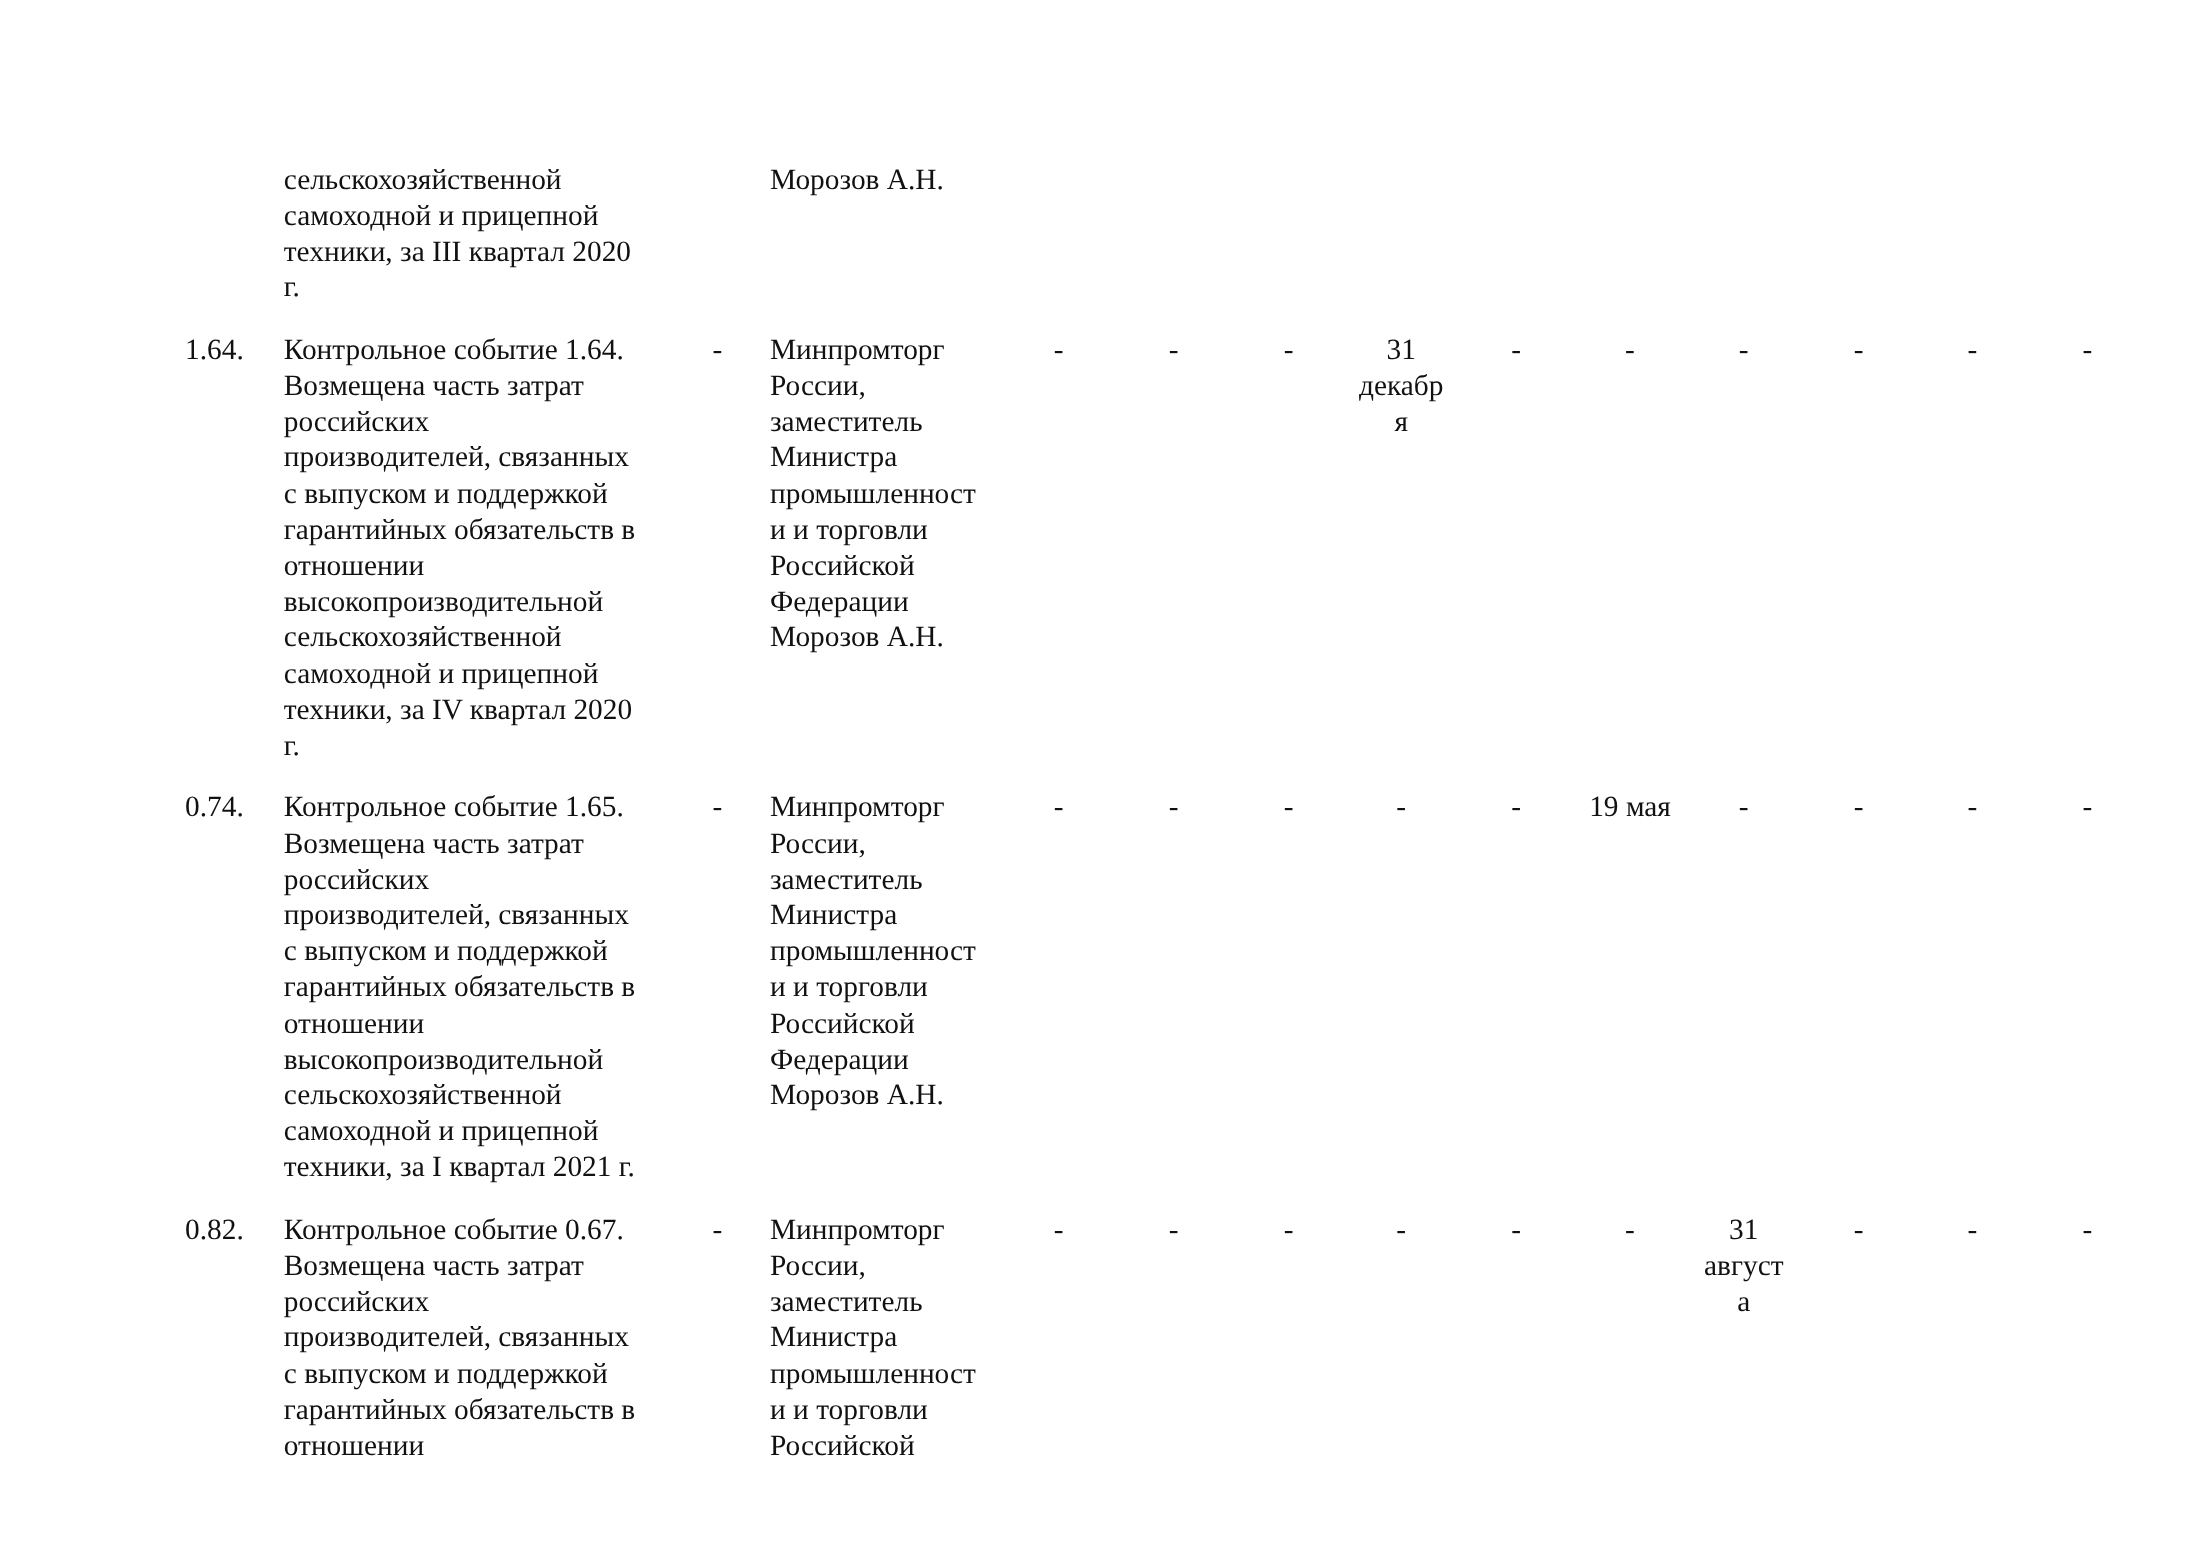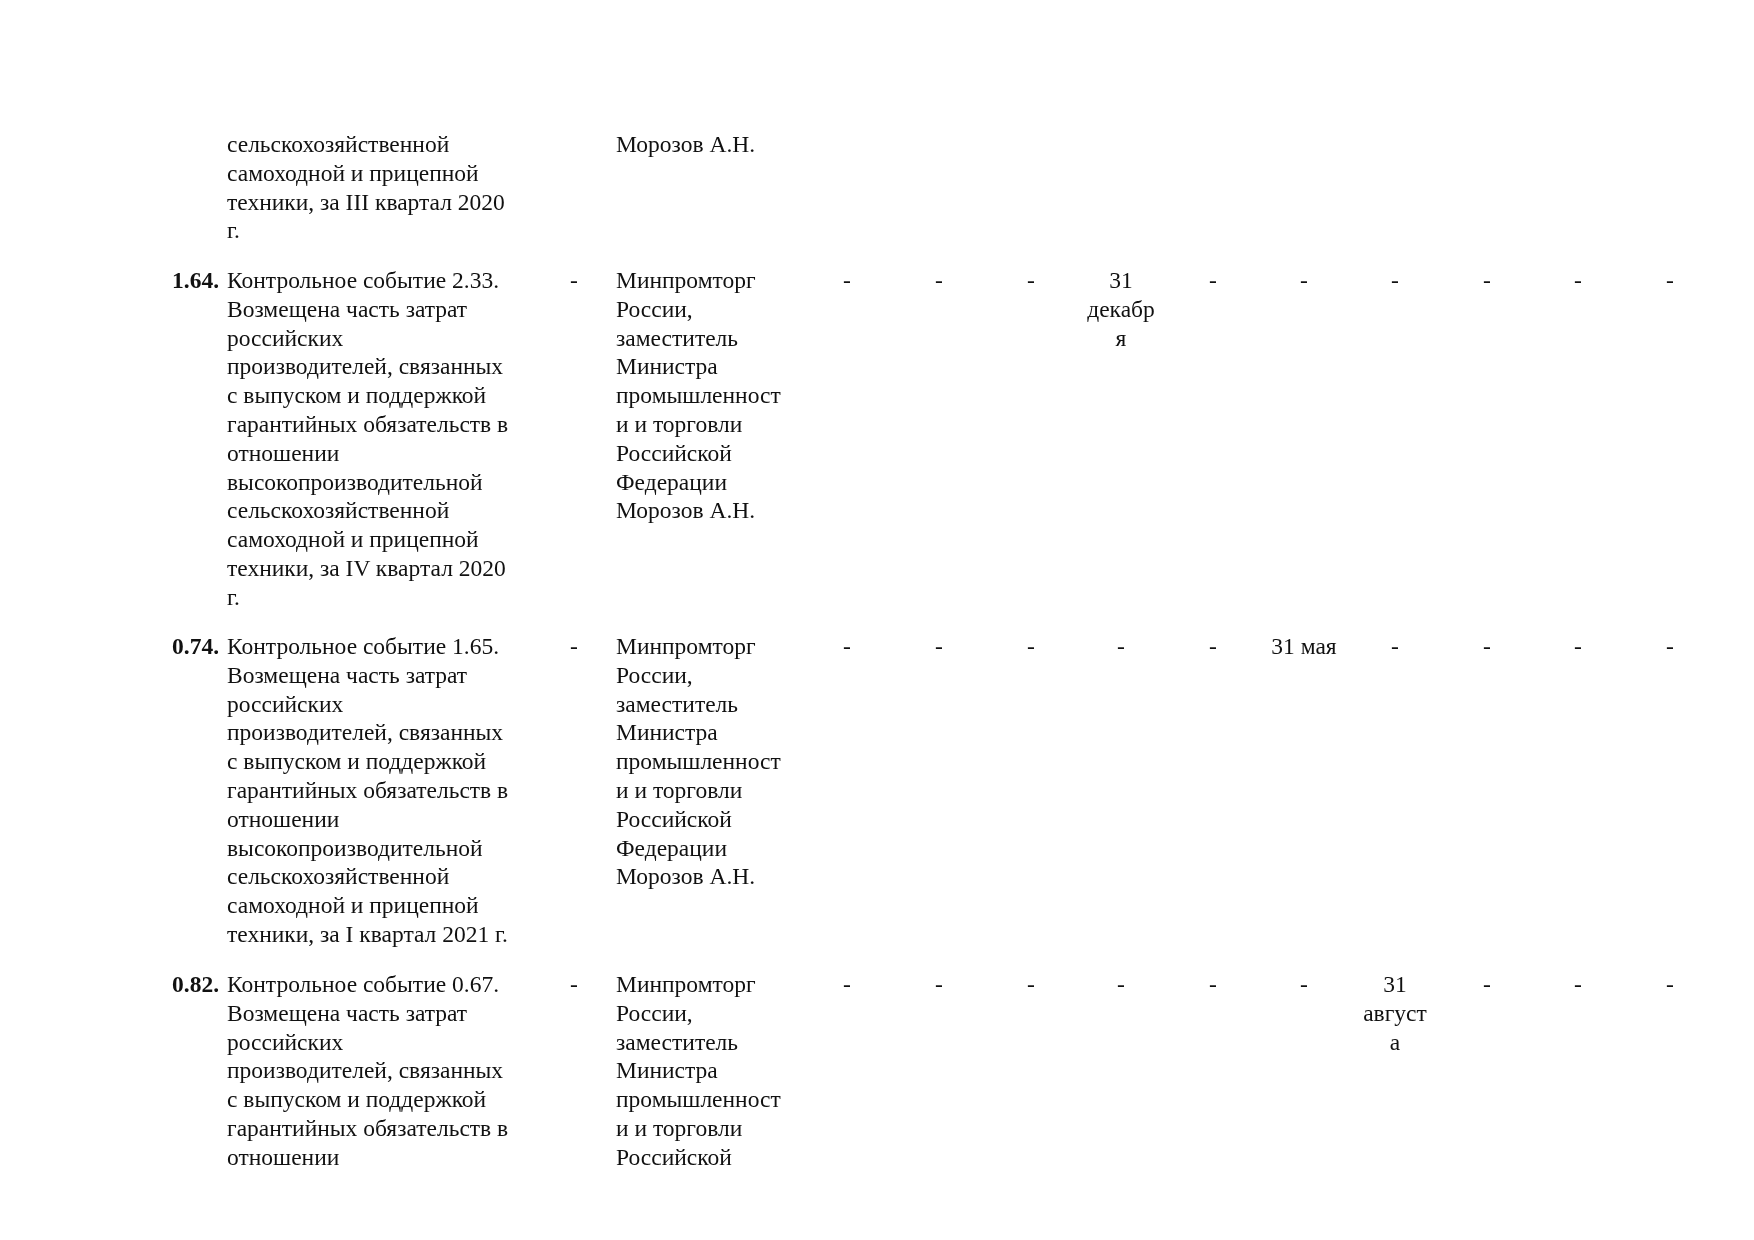--- a/index.html
+++ b/index.html
@@ -1,21 +1,21 @@
 <!DOCTYPE html>
 <html><head>
 <meta charset="utf-8">
 <style>
   html, body { margin: 0; padding: 0; background: #ffffff; }
   body { width: 1754px; height: 1240px; position: relative; overflow: hidden;
          font-family: "Liberation Serif", "DejaVu Serif", serif; color: #111; }
   .page { position: absolute; left: 0; top: 0; width: 1605px; height: 1240px; }
   .row { position: absolute; left: 0; width: 1754px; }
   .cell { position: absolute; top: 0; font-size: 23.5px; line-height: 28.8px; white-space: pre-line; }
-  .num { left: 172px; width: 64px; font-weight: bold; }
+  .num { left: 148px; width: 64px; }
   .desc { left: 227px; width: 310px; }
   .dash0 { left: 567px; width: 14px; text-align: center; }
   .resp { left: 616px; width: 190px; }
   .dc { width: 90px; text-align: center; }
 </style>
 </head>
 <body>
 
 <div class="page">
 
@@ -24,21 +24,21 @@
     <div class="cell desc">сельскохозяйственной
 самоходной и прицепной
 техники, за III квартал 2020
 г.</div>
     <div class="cell dash0"></div>
     <div class="cell resp">Морозов А.Н.</div>
   </div>
 
   <div class="row" style="top:266px">
     <div class="cell num">1.64.</div>
-    <div class="cell desc">Контрольное событие 2.33.
+    <div class="cell desc">Контрольное событие 1.64.
 Возмещена часть затрат
 российских
 производителей, связанных
 с выпуском и поддержкой
 гарантийных обязательств в
 отношении
 высокопроизводительной
 сельскохозяйственной
 самоходной и прицепной
 техники, за IV квартал 2020
@@ -88,21 +88,21 @@
 промышленност
 и и торговли
 Российской
 Федерации
 Морозов А.Н.</div>
     <div class="cell dc" style="left:802px">-</div>
     <div class="cell dc" style="left:894px">-</div>
     <div class="cell dc" style="left:986px">-</div>
     <div class="cell dc" style="left:1076px">-</div>
     <div class="cell dc" style="left:1168px">-</div>
-    <div class="cell dc" style="left:1259px">31 мая</div>
+    <div class="cell dc" style="left:1259px">19 мая</div>
     <div class="cell dc" style="left:1350px">-</div>
     <div class="cell dc" style="left:1442px">-</div>
     <div class="cell dc" style="left:1533px">-</div>
     <div class="cell dc" style="left:1625px">-</div>
   </div>
 
   <div class="row" style="top:970px">
     <div class="cell num">0.82.</div>
     <div class="cell desc">Контрольное событие 0.67.
 Возмещена часть затрат

